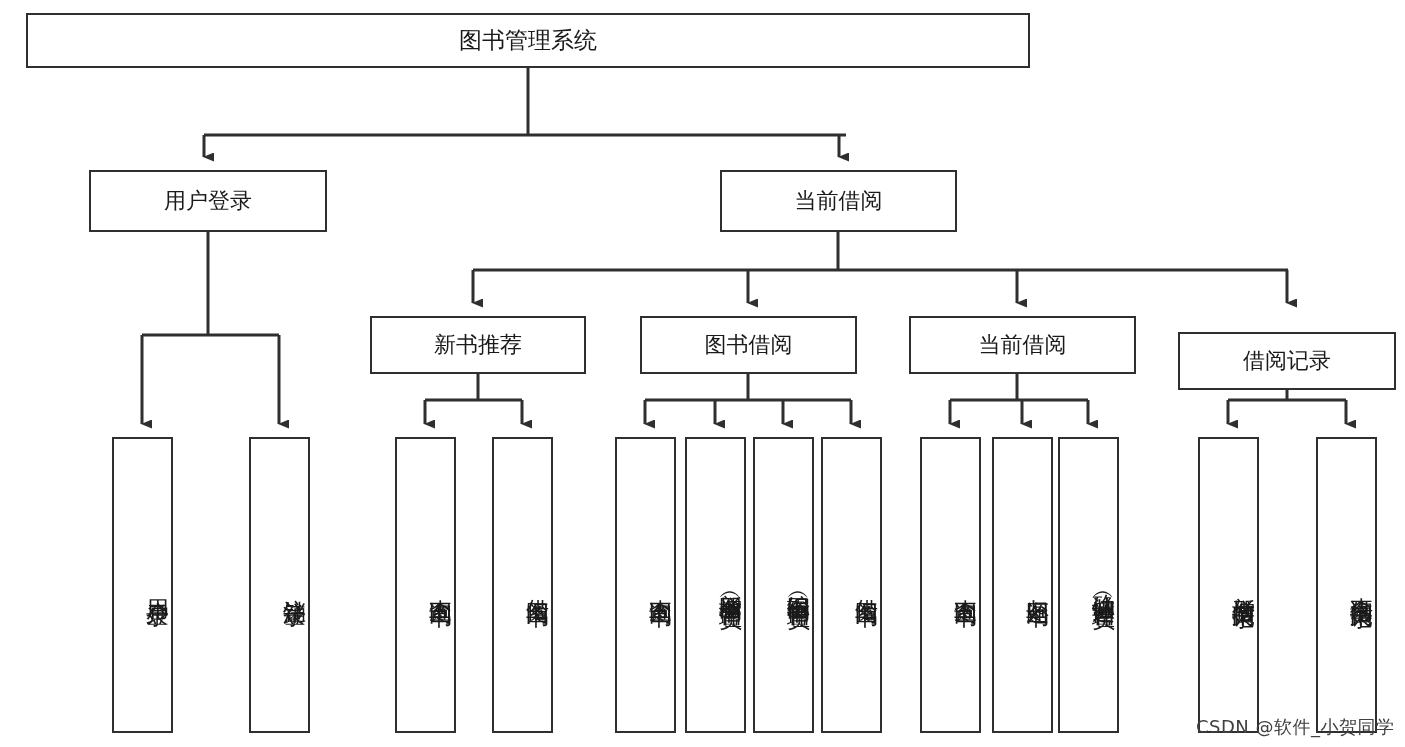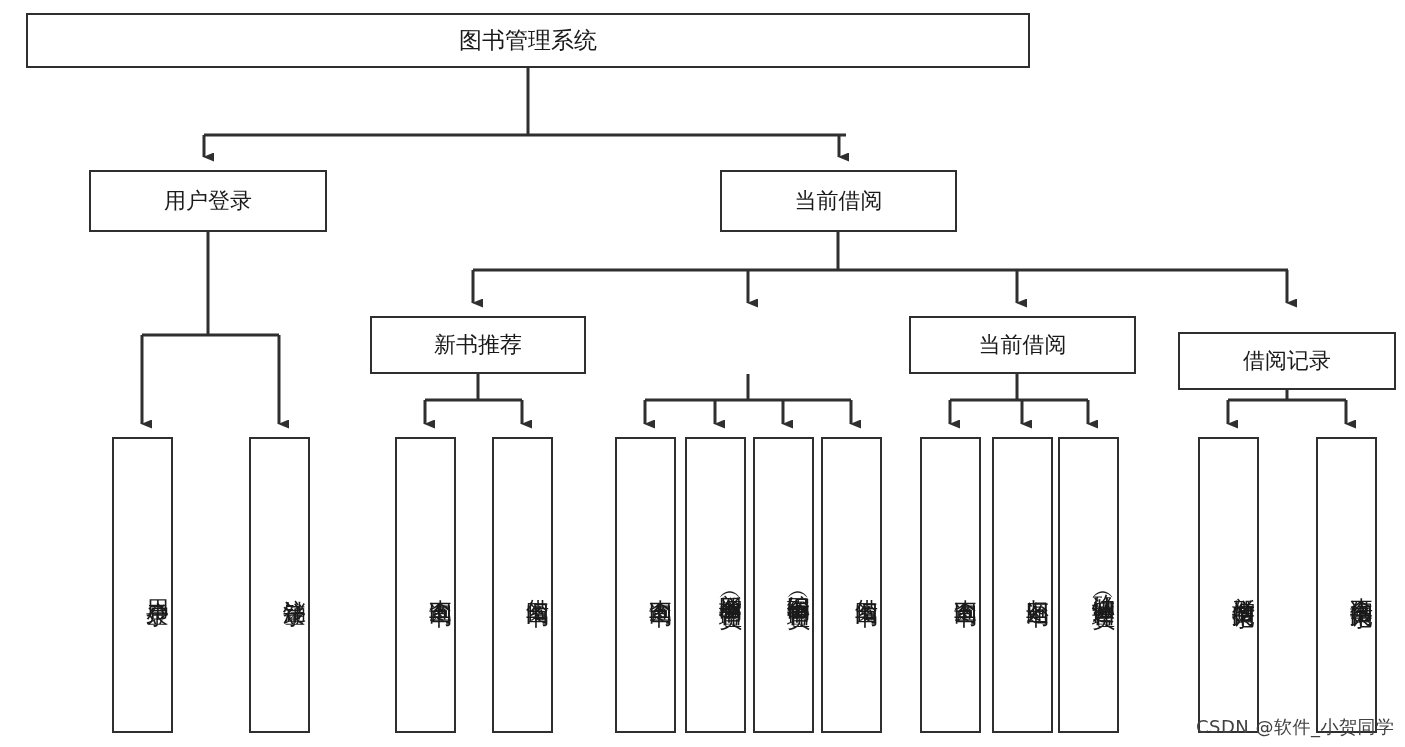--- a/index.html
+++ b/index.html
@@ -136,20 +136,23 @@
   <div class="node node-h" style="left:81px; top:170px; width:238px; height:62px;">
     <span>用户登录</span>
   </div>
   <div class="node node-h" style="left:712px; top:170px; width:237px; height:62px;">
     <span>当前借阅</span>
   </div>
 
   <div class="node node-h" style="left:362px; top:316px; width:216px; height:58px;justify-content:center;">
     <span>新书推荐</span>
   </div>
+  <div class="node node-h" style="left:632px; top:316px; width:217px; height:58px;">
+    <span>图书借阅</span>
+  </div>
   <div class="node node-h" style="left:901px; top:316px; width:227px; height:58px;">
     <span>当前借阅</span>
   </div>
   <div class="node node-h" style="left:1170px; top:332px; width:218px; height:58px;">
     <span>借阅记录</span>
   </div>
 
   <div class="node node-v" style="left:104px; top:437px; width:61px; height:296px;">
     <span class="vlabel">用户登录</span>
   </div>

